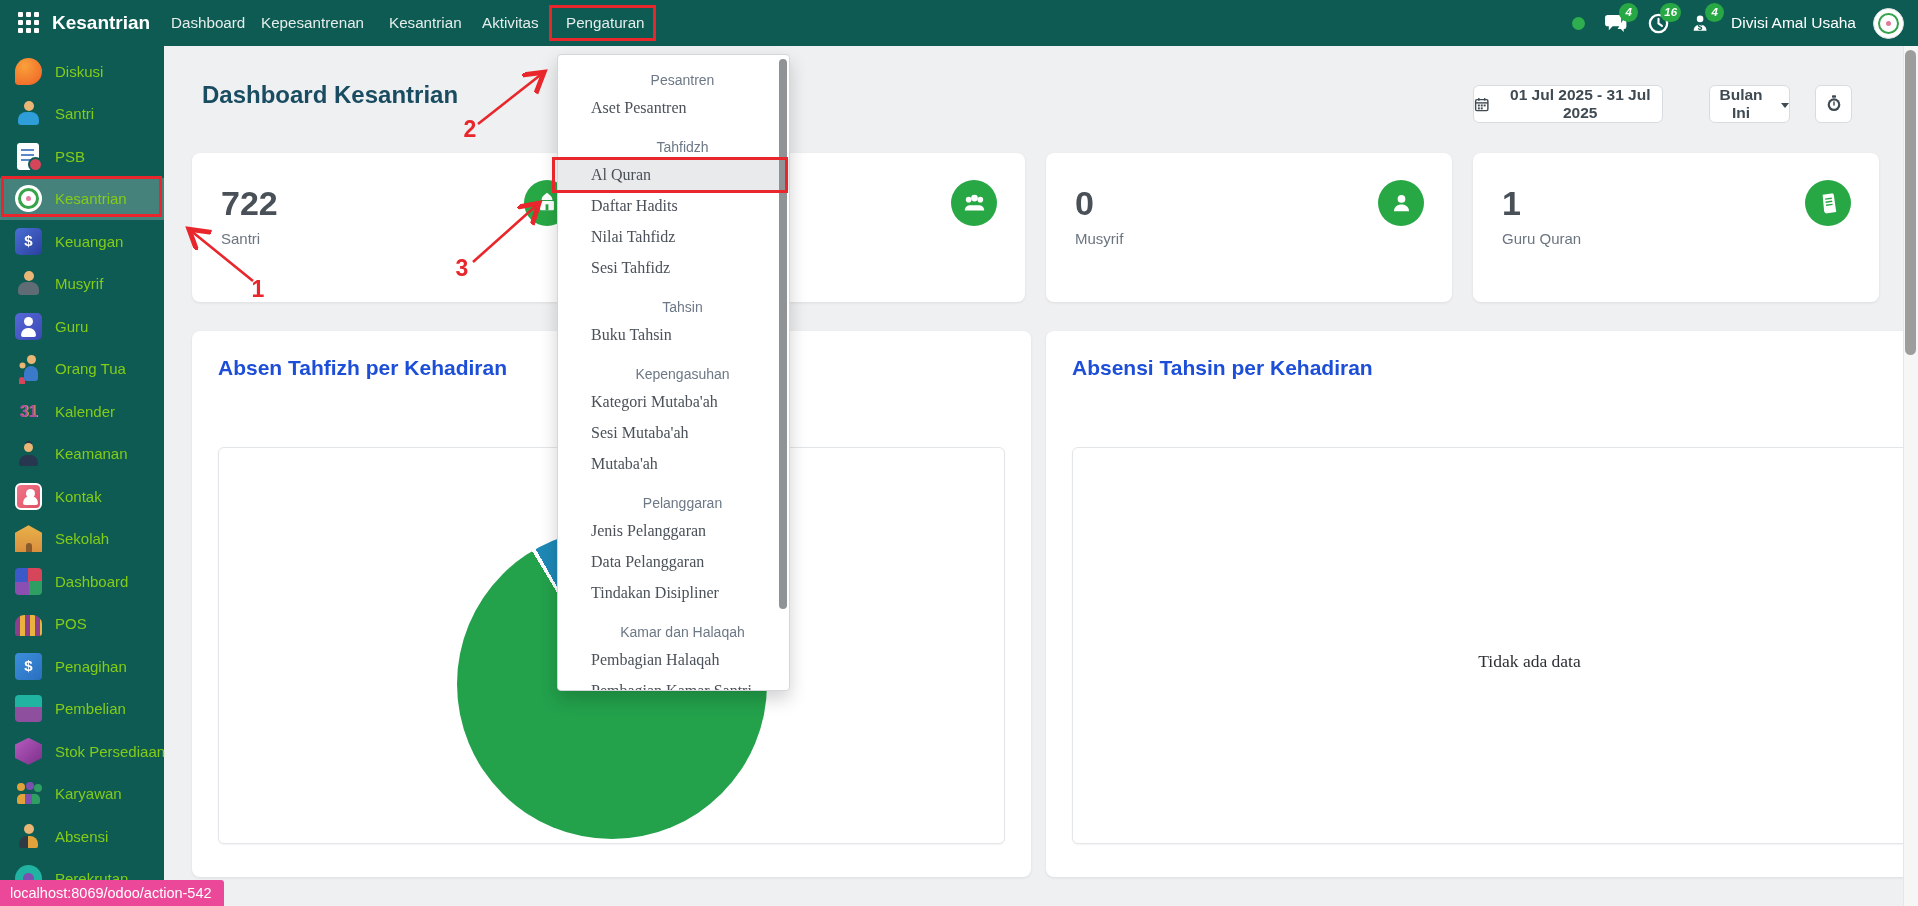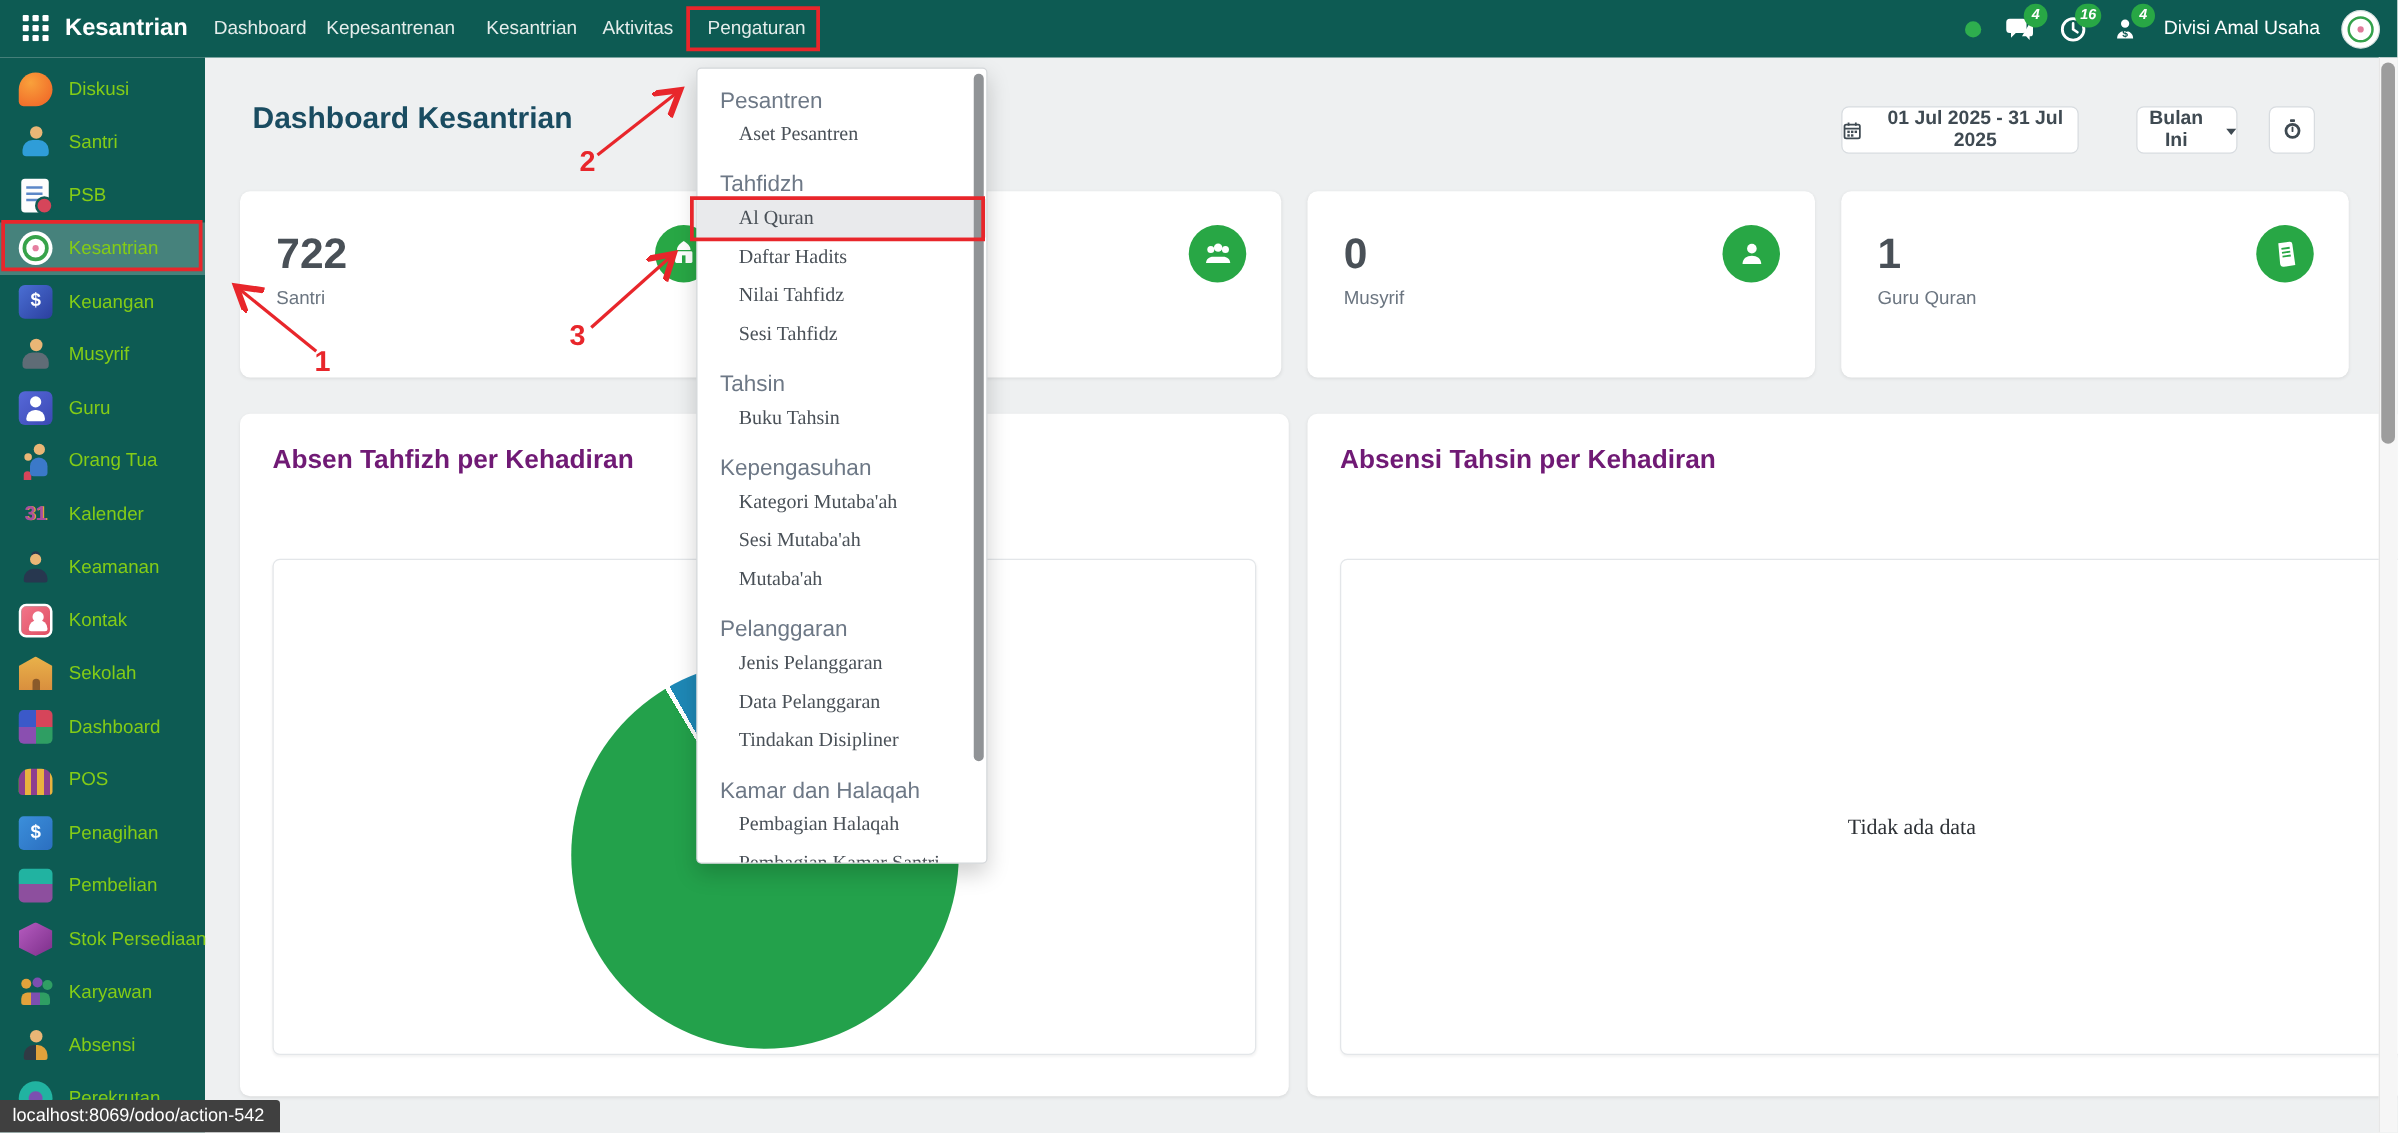--- a/index.html
+++ b/index.html
@@ -68,43 +68,43 @@
   .page-title { position:absolute; left:202px; top:81px; font-size:24px; font-weight:700; color:#1a4c61; z-index:5; }
   .btn { position:absolute; top:85px; height:38px; background:#fff; border:1px solid #d8dce0; border-radius:6px; display:flex; align-items:center; justify-content:center; gap:9px; font-weight:600; color:#3f4a52; font-size:15.5px; cursor:pointer; z-index:5; }
   .caret { width:0; height:0; border-left:4.5px solid transparent; border-right:4.5px solid transparent; border-top:5px solid #3f4a52; margin-top:2px; }
 
   .stat-card { position:absolute; top:153px; width:406px; height:149px; background:#fff; border-radius:8px; box-shadow:0 1px 3px rgba(0,0,0,.08); z-index:10; }
   .stat-value { padding:32px 0 0 29px; font-size:34px; font-weight:700; color:#495057; line-height:36px; }
   .stat-label { padding:9px 0 0 29px; font-size:15px; color:#6b7580; }
   .stat-ico { position:absolute; right:28px; top:27px; width:46px; height:46px; border-radius:50%; background:#28a745; display:flex; align-items:center; justify-content:center; }
 
   .chart-card { position:absolute; top:331px; height:546px; background:#fff; border-radius:8px; box-shadow:0 1px 3px rgba(0,0,0,.08); z-index:10; }
-  .chart-title { position:absolute; left:26px; top:25px; font-size:21px; font-weight:600; color:#701a75; }
+  .chart-title { position:absolute; left:26px; top:25px; font-size:21px; font-weight:600; color:#1d4ed8; }
   .chart-panel { position:absolute; left:26px; right:26px; top:116px; bottom:33px; border:1px solid #e3e6e9; border-radius:6px; box-shadow:0 1px 2px rgba(0,0,0,.05); background:#fff; }
   .pie { position:absolute; left:238px; top:81px; width:310px; height:310px; border-radius:50%; }
   .empty-text { width:100%; height:100%; display:flex; align-items:center; justify-content:center; padding-top:32px; font-family:"Liberation Serif",serif; font-size:17.5px; color:#2c3035; }
 
   
   .dropdown { position:absolute; left:557px; top:54px; width:233px; height:637px; background:#fff; border:1px solid #d4d7da; border-radius:4px; box-shadow:0 8px 18px rgba(0,0,0,.18); overflow:hidden; padding-top:13px; z-index:50; }
-  .dd-header { height:24px; line-height:24px; margin-top:12px; padding-left:18px; font-size:18px; color:#6d7886; }
+  .dd-header { height:24px; line-height:24px; margin-top:12px; padding-left:18px; font-size:14px; color:#6d7886;text-align:center; }
   .dd-header:first-child { margin-top:0; }
   .dd-item { display:block; height:31px; line-height:31px; padding-left:33px; font-size:16px; color:#4a5158; text-decoration:none; cursor:pointer; white-space:nowrap;font-family:Liberation Serif, serif; }
   .dd-item.active { background:#e9eaec; }
   .dd-scroll { position:absolute; right:2px; top:4px; width:8px; height:550px; background:#909396; border-radius:4px; z-index:3; }
 
   
   .anno-box { position:absolute; border:3px solid #e8262b; z-index:100; pointer-events:none; }
   .anno-svg { position:absolute; left:0; top:0; z-index:100; pointer-events:none; }
   .anno-svg line { stroke:#e8262b; stroke-width:2.6; }
   .anno-svg text { fill:#e8262b; font-family:"Liberation Sans",sans-serif; font-size:23px; font-weight:700; text-anchor:middle; }
 
   
   .page-sbtrack { position:absolute; right:0; top:46px; width:15px; height:860px; background:#f6f6f6; border-left:1px solid #e6e6e6; z-index:60; }
   .page-sbthumb { position:absolute; right:2px; top:4px; width:11px; height:305px; background:#9d9d9d; border-radius:6px; cursor:pointer; }
-  .statusbar { position:absolute; left:0; top:880px; height:26px; background:#404040; color:#fff; font-size:14.5px; line-height:26px; padding:0 12px 0 10px; border-radius:0 3px 0 0; z-index:200; }
+  .statusbar { position:absolute; left:0; top:880px; height:26px; background:#ec4899; color:#fff; font-size:14.5px; line-height:26px; padding:0 12px 0 10px; border-radius:0 3px 0 0; z-index:200; }
 </style>
 </head>
 <body>
 
 <header class="navbar">
   <button class="apps-btn">
     <svg width="21" height="21" viewBox="0 0 21 21">
         <g fill="#ffffff">
           <rect x="0" y="0" width="5" height="5" rx="1"></rect>
           <rect x="8" y="0" width="5" height="5" rx="1"></rect>

